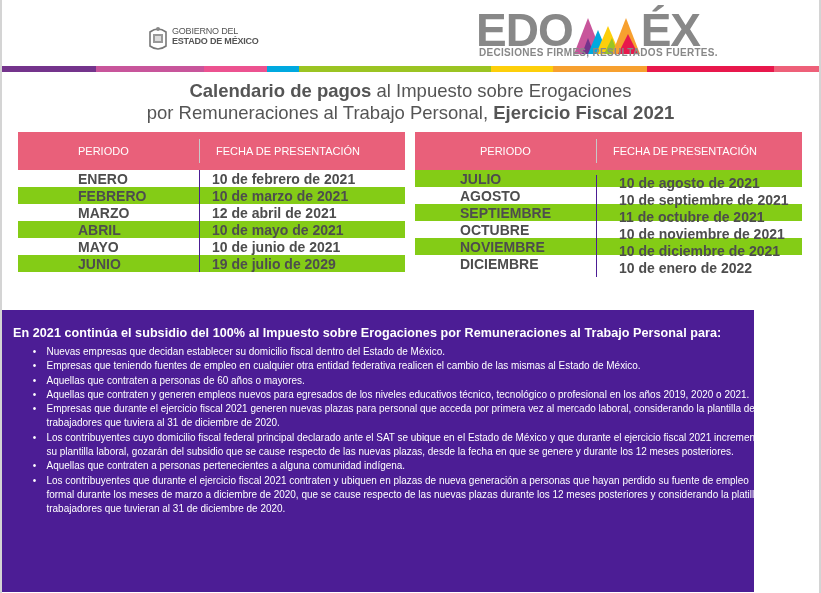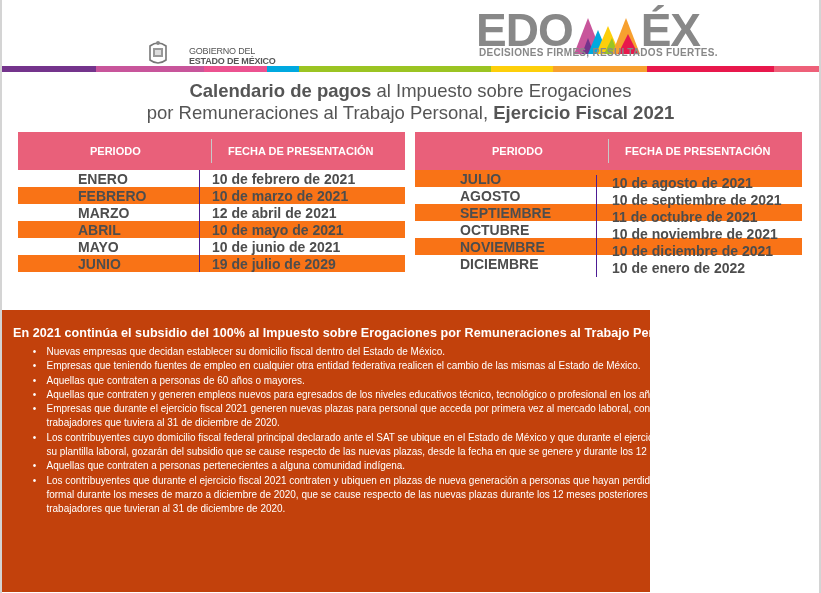--- a/index.html
+++ b/index.html
@@ -1,51 +1,51 @@
 <!DOCTYPE html>
 <html><head>
 <meta charset="utf-8">
 <style>
   * { box-sizing: border-box; margin: 0; padding: 0; }
   html, body { width: 821px; height: 593px; overflow: hidden; background: #ffffff; }
   body { font-family: "Liberation Sans", sans-serif; position: relative; color: #4a4a4a; }
   .frame { position: absolute; left: 0; top: 0; width: 821px; height: 593px; border-left: 2px solid #d4d4d4; border-right: 2px solid #d4d4d4; }
 
-  .gob-logo { position: absolute; left: 148px; top: 40px; display: flex; align-items: flex-end; gap: 21px; }
+  .gob-logo { position: absolute; left: 148px; top: 26px; display: flex; align-items: flex-start; gap: 4px; }
   .shield { width: 20px; height: 26px; position: relative; }
   .gob-text { font-size: 9px; line-height: 10px; color: #555; letter-spacing: -0.2px; }
   .gob-text .l1 { font-weight: normal; }
   .gob-text .l2 { font-weight: bold; }
 
   .edomex { position: absolute; left: 476px; top: 6px; width: 220px; height: 55px; }
   .edomex-word { position: absolute; left: 0; top: 0; font-size: 46px; font-weight: bold; color: #888888; letter-spacing: -1px; line-height: 48px; display: flex; align-items: flex-end; }
   .edomex-word .m-svg { width: 66px; height: 40px; margin: 0 1px; }
   .edomex-tag { position: absolute; left: 3px; top: 41px; font-size: 10px; font-weight: bold; color: #888; letter-spacing: 0.3px; white-space: nowrap; }
 
   .color-bar { position: absolute; left: 2px; top: 66px; width: 817px; height: 6px; display: flex; }
   .color-bar div { height: 100%; }
 
   .title { position: absolute; left: 0; top: 80px; width: 821px; text-align: center; font-size: 18.5px; line-height: 22px; color: #555555; }
   .title b { font-weight: bold; }
 
   .cal-table { position: absolute; top: 132px; width: 387px; }
   .cal-table.left { left: 18px; }
   .cal-table.right { left: 415px; }
-  .th-row { display: flex; background: #e9607a; height: 38px; align-items: center; color: #ffffff; font-weight: bold; font-size: 11px; padding-left: 12px; }
+  .th-row { display: flex; background: #e9607a; height: 38px; align-items: center; color: #ffffff; font-weight: normal; font-size: 11px; }
   .th-row .c1 { width: 181px; padding-left: 60px; }
   .th-row .c2 { flex: 1; padding-left: 16px; border-left: 1px solid #c8c8c8; height: 24px; display: flex; align-items: center; }
   .td-row { display: flex; height: 17px; align-items: center; font-weight: bold; font-size: 14px; color: #4d4d4d; }
-  .td-row.alt { background: #f97316; }
+  .td-row.alt { background: #84cc16; }
   .td-row .c1 { width: 181px; padding-left: 60px; }
   .td-row .c2 { flex: 1; padding-left: 12px; border-left: 1px solid #4c1d95; height: 100%; display: flex; align-items: center; }
   .cal-table.right .td-row .c1 { padding-left: 45px; }
-  .cal-table.right .td-row .c2 { padding-left: 15px; margin-top: 9px; }
+  .cal-table.right .td-row .c2 { padding-left: 22px; margin-top: 9px; }
   .cal-table.right .th-row .c1 { padding-left: 65px; }
 
-  .gray-panel { position: absolute; left: 2px; top: 310px; width: 648px; height: 282px; background: #c2410c; color: #ffffff; }
+  .gray-panel { position: absolute; left: 2px; top: 310px; width: 752px; height: 282px; background: #4c1d95; color: #ffffff; }
   .panel-heading { position: absolute; left: 11px; top: 16px; font-size: 12.6px; font-weight: bold; white-space: nowrap; letter-spacing: 0.05px; }
   .bullets { position: absolute; left: 29px; top: 34px; width: 745px; list-style: none; font-family: "Liberation Sans", sans-serif; font-size: 11.6px; line-height: 14.3px; transform: scaleX(0.86); transform-origin: left top; }
   .bullets li { position: relative; padding-left: 18px; width: 866px; }
   .bullets li::before { content: "•"; position: absolute; left: 2px; top: 0; }
   .ce-code { position: absolute; left: 785px; top: 150px; font-size: 12.5px; font-weight: normal; color: #ffffff; transform: rotate(90deg); transform-origin: left top; white-space: nowrap; }
 </style>
 </head>
 <body>
 
 <div class="frame"></div>

